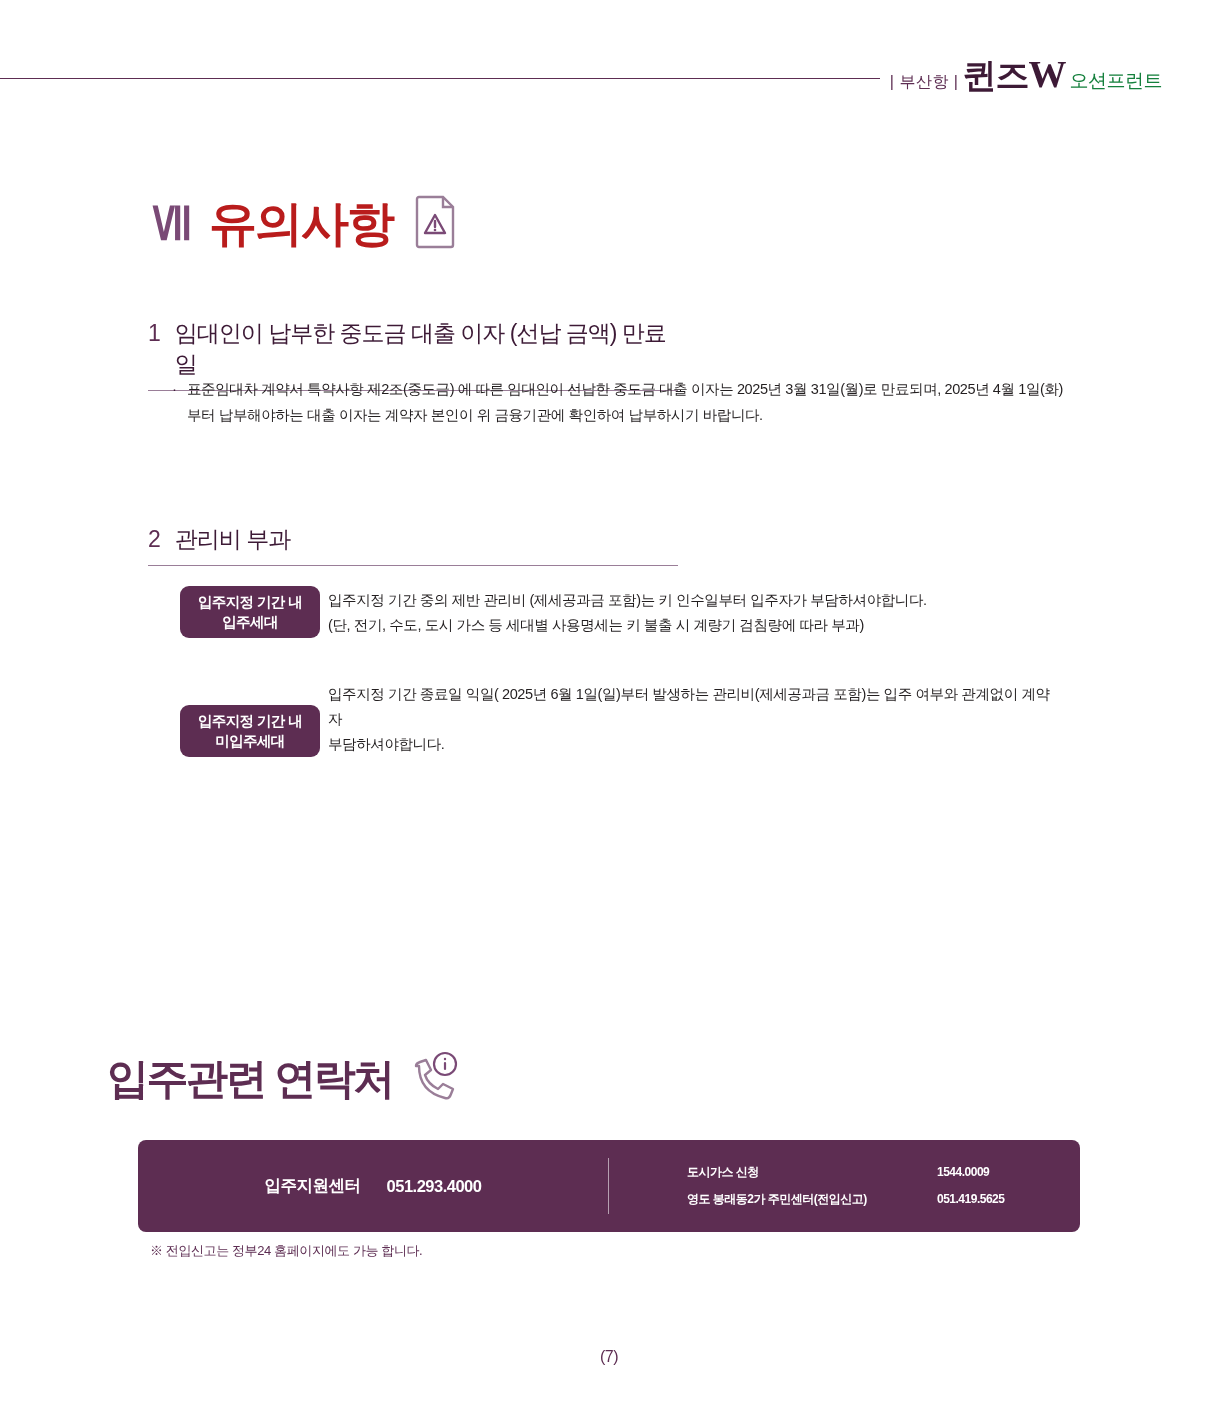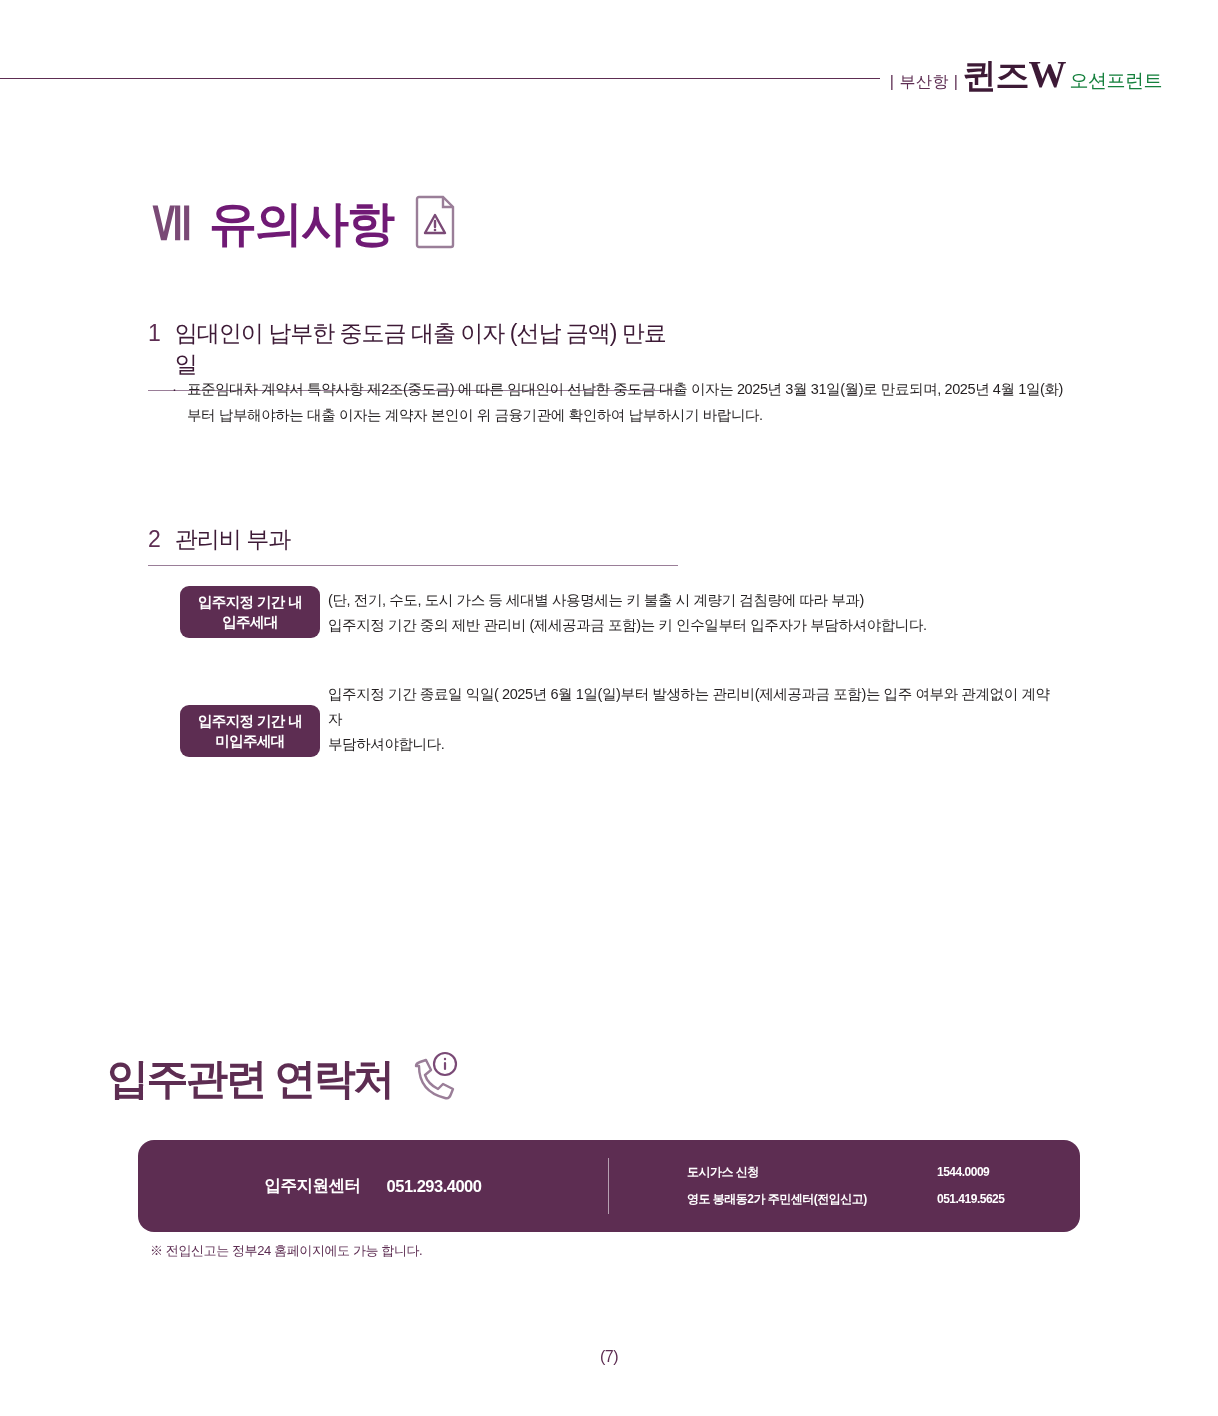--- a/index.html
+++ b/index.html
@@ -74,21 +74,21 @@
   .section-numeral {
     font-family: "Liberation Serif", serif;
     font-size: 46px;
     font-weight: 700;
     color: #7a4a76;
     letter-spacing: -1px;
   }
   .section-name {
     font-size: 48px;
     font-weight: 700;
-    color: #701a75;
+    color: #b91c1c;
     letter-spacing: -2px;
   }
   .warn-icon {
     margin-left: 6px;
   }
 
   
   .sub-head {
     position: absolute;
     left: 148px;
@@ -186,21 +186,21 @@
     color: #5d2d52;
     letter-spacing: -2.5px;
   }
   .contact-box {
     position: absolute;
     top: 1140px;
     left: 138px;
     width: 942px;
     height: 92px;
     background: #5d2d52;
-    border-radius: 16px;
+    border-radius: 8px;
     display: flex;
     align-items: center;
     color: #ffffff;
   }
   .contact-left {
     width: 470px;
     display: flex;
     align-items: center;
     justify-content: center;
     gap: 26px;
@@ -292,22 +292,22 @@
   <span class="sub-num">2</span>
   <span class="sub-text">관리비 부과</span>
 </div>
 
 <div class="tag-row" id="tag-row-1">
   <div class="tag-pill">
     <span>입주지정 기간 내</span>
     <span>입주세대</span>
   </div>
   <div class="tag-body">
+    <div>입주지정 기간 중의 제반 관리비 (제세공과금 포함)는 키 인수일부터 입주자가 부담하셔야합니다.</div>
     <div>(단, 전기, 수도, 도시 가스 등 세대별 사용명세는 키 불출 시 계량기 검침량에 따라 부과)</div>
-    <div>입주지정 기간 중의 제반 관리비 (제세공과금 포함)는 키 인수일부터 입주자가 부담하셔야합니다.</div>
   </div>
 </div>
 
 <div class="tag-row" id="tag-row-2">
   <div class="tag-pill">
     <span>입주지정 기간 내</span>
     <span>미입주세대</span>
   </div>
   <div class="tag-body">
     <div>입주지정 기간 종료일 익일( 2025년  6월  1일(일)부터 발생하는 관리비(제세공과금 포함)는 입주 여부와 관계없이 계약자</div>

